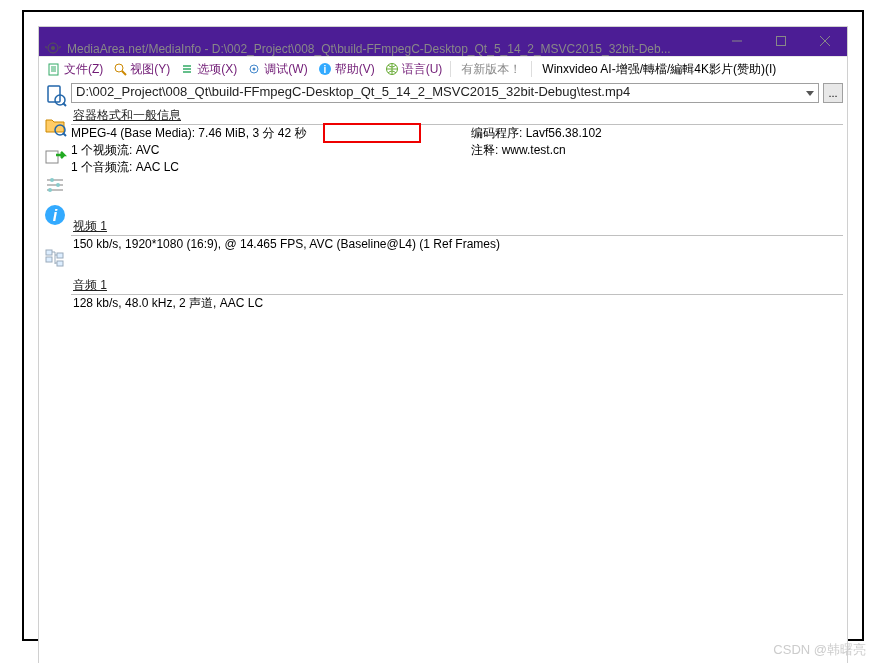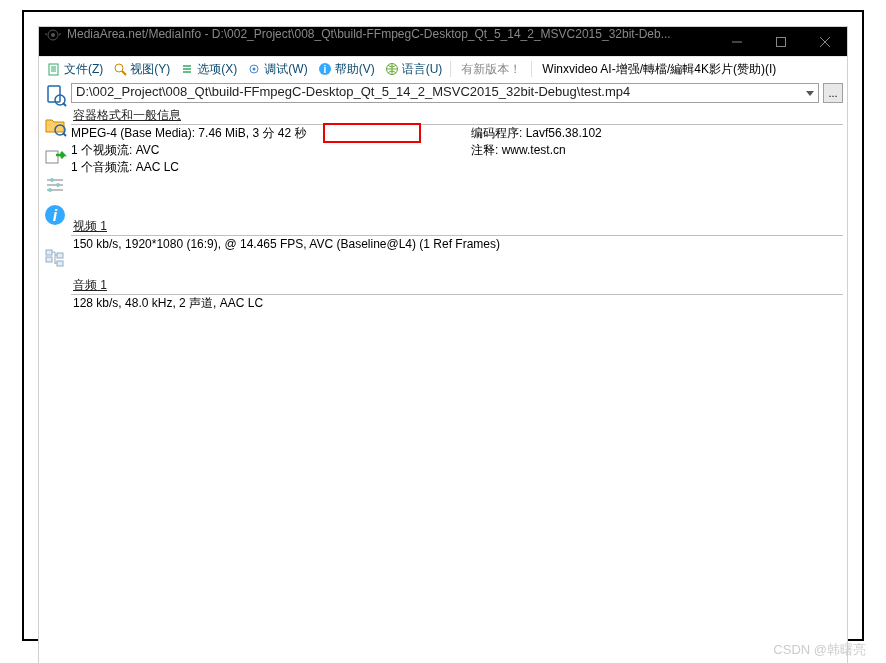--- a/index.html
+++ b/index.html
@@ -1,26 +1,26 @@
 <!DOCTYPE html>
 <html><head>
   <meta charset="utf-8">
   <style>
     * { margin: 0; padding: 0; box-sizing: border-box; }
     body { font-family: "Microsoft YaHei", Tahoma, Arial, sans-serif; font-size: 12px; background: #fff; width: 886px; height: 663px; position: relative; overflow: hidden; }
     .outer-border { position: absolute; top: 10px; left: 22px; right: 22px; bottom: 22px; border: 2px solid #000; background: #fff; }
     .app-window { position: absolute; top: 26px; left: 38px; width: 810px; border: 1px solid #d0d0d0; background: #fff; }
-    .titlebar { height: 30px; display: flex; align-items: flex-start; padding: 0 0 0 6px; background: #000000; border-bottom: 1px solid #e8e8e8; }
+    .titlebar { height: 30px; display: flex; align-items: flex-end; padding: 0 0 0 6px; background: #4c1d95; border-bottom: 1px solid #e8e8e8; }
     .titlebar .app-icon { width: 16px; height: 16px; margin-right: 6px; }
     .titlebar .title-text { flex: 1; color: #888; font-size: 12px; white-space: nowrap; overflow: hidden; text-overflow: ellipsis; }
     .win-controls { display: flex; }
     .win-btn { width: 44px; height: 30px; display: flex; align-items: center; justify-content: center; color: #888; }
     .win-btn svg { display: block; }
     .menubar { height: 24px; display: flex; align-items: center; padding: 0 4px; background: #fff; gap: 2px; }
-    .menu-item { display: flex; align-items: center; padding: 1px 4px; gap: 3px; color: #0c4a6e; font-size: 12px; white-space: nowrap; }
+    .menu-item { display: flex; align-items: center; padding: 1px 4px; gap: 3px; color: #701a75; font-size: 12px; white-space: nowrap; }
     .menu-item .micon { width: 14px; height: 14px; display: inline-block; }
     .menu-sep { width: 1px; height: 16px; background: #ddd; margin: 0 2px; }
     .menu-update { color: #888; padding: 0 6px; }
     .menu-sponsor { padding: 0 6px; white-space: nowrap; }
     .client-area { display: flex; height: 605px; }
     .sidebar { width: 32px; background: #fff; display: flex; flex-direction: column; align-items: center; padding-top: 2px; gap: 6px; }
     .side-icon { width: 24px; height: 24px; display: flex; align-items: center; justify-content: center; }
     .content { flex: 1; display: flex; flex-direction: column; padding: 2px 4px 4px 0; position: relative; }
     .path-row { display: flex; align-items: center; gap: 4px; margin-bottom: 2px; }
     .path-input { flex: 1; border: 1px solid #a0a0a0; background: #fff; height: 20px; padding: 0 20px 0 4px; font-size: 13px; color: #222; position: relative; }

